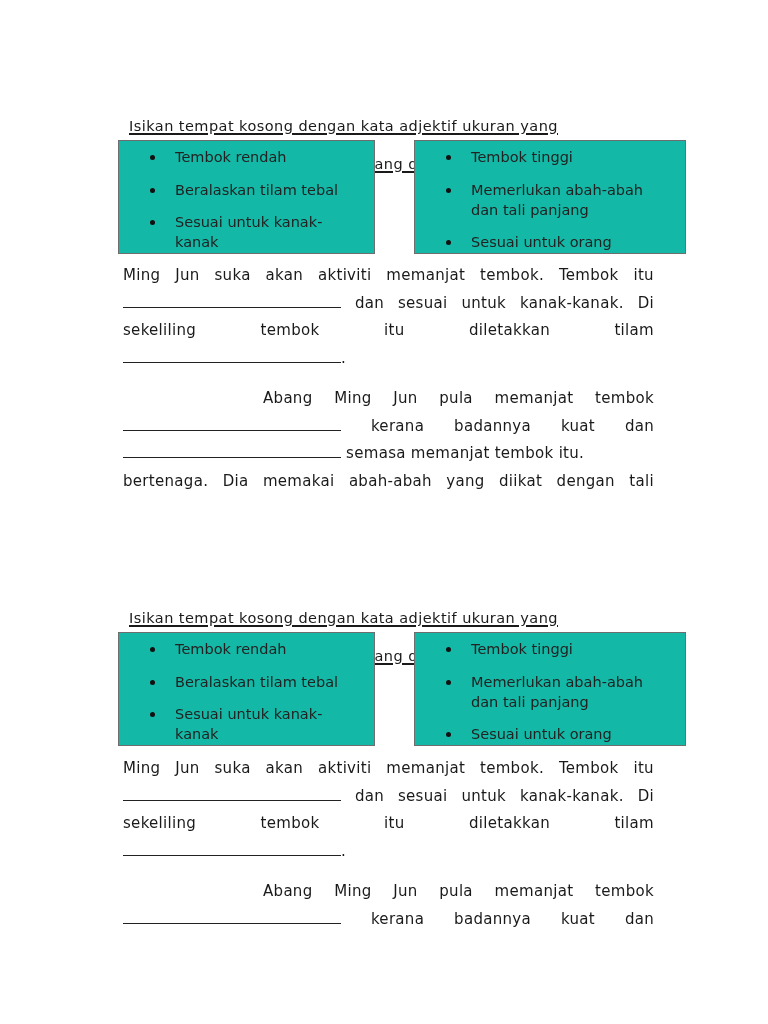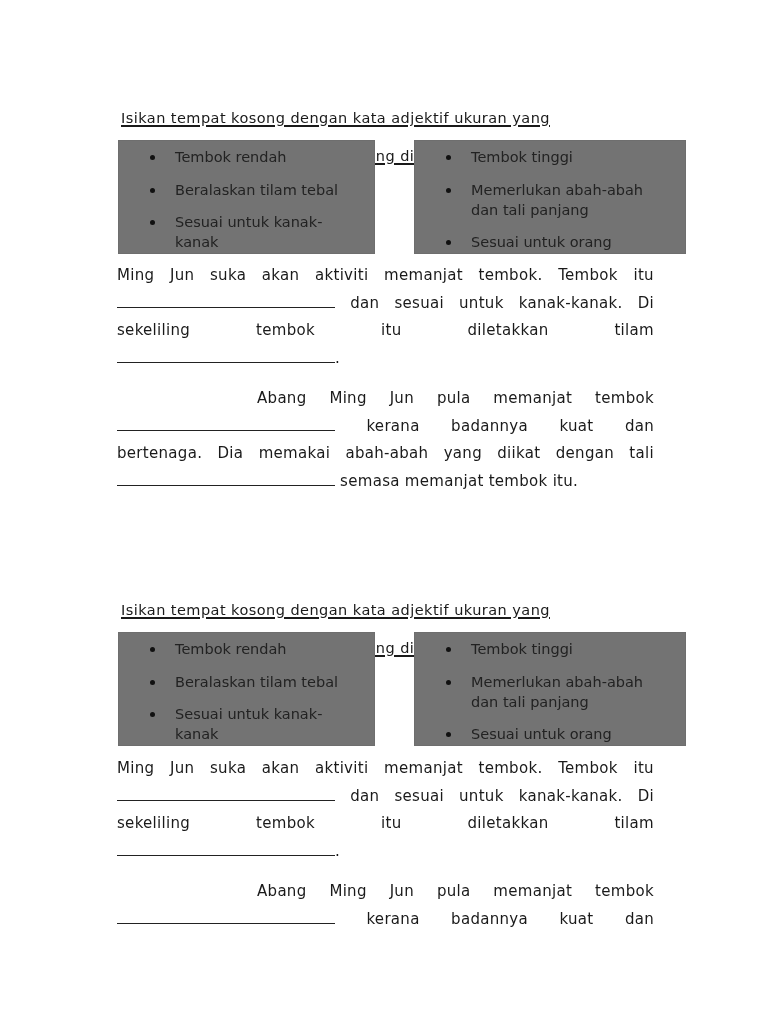--- a/index.html
+++ b/index.html
@@ -3,42 +3,42 @@
 <meta charset="utf-8">
 <style>
   html, body { margin: 0; padding: 0; background: #ffffff; }
   body {
     width: 768px; height: 1024px; position: relative; overflow: hidden;
     font-family: "DejaVu Sans", sans-serif; color: #1a1a1a;
   }
   .section { position: absolute; left: 117px; width: 537px; }
   .instr {
     font-size: 14.5px; line-height: 19px; text-decoration: underline;
-    text-decoration-thickness: 1.5px; text-underline-offset: 2px; margin: 4px;
+    text-decoration-thickness: 1.5px; text-underline-offset: 2px; margin: 12px;
     letter-spacing: 0.45px; white-space: pre-line;
   }
   .boxes { position: absolute; left: 1px; width: 550px; height: 116px; }
   .box {
     position: absolute; top: 0; height: 114px; border: 1px solid #6e6e6e;
-    box-sizing: border-box; background: #737373;
+    box-sizing: border-box; background: #14b8a6;
   }
   .box.left { left: 0; width: 257px; }
   .box.right { left: 296px; width: 272px; }
   .box ul { list-style: none; margin: 0; padding: 0; position: absolute; left: 0; top: 6px; }
   .box li {
     position: relative; font-size: 14.5px; line-height: 20px;
     padding-left: 56px; margin-bottom: 12.5px; color: #222;
   }
   .box li .bullet {
     position: absolute; left: 31px; top: 8px; width: 5px; height: 5px; border-radius: 50%;
     background: #111;
   }
   .box li .txt { display: block; width: 180px; }
   .para { font-size: 15px; line-height: 27.6px; margin: 0; text-align: justify; letter-spacing: 0.3px; }
-  .line { display: block; position: relative; height: 27.6px; }
+  .line { display: block; position: relative; height: 27.6px; margin-left: 6px; }
   .blank {
     display: inline-block; width: 218px; border-bottom: 1px solid #222;
     height: 16px; vertical-align: baseline;
   }
   .row-flex { display: flex; align-items: baseline; justify-content: space-between; }
 </style>
 </head>
 <body>
 
 <div class="section" style="top:86px;">
@@ -130,35 +130,35 @@
       <span>pula</span>
       <span>memanjat</span>
       <span>tembok</span>
     </div>
     <div class="line row-flex">
       <span class="blank"></span>
       <span>kerana</span>
       <span>badannya</span>
       <span>kuat</span>
       <span>dan</span>
+    </div>
+    <div class="line">
+      <span class="blank"></span>
+      <span>semasa memanjat tembok itu.</span>
     </div>
     <div class="line row-flex">
       <span>bertenaga.</span>
       <span>Dia</span>
       <span>memakai</span>
       <span>abah-abah</span>
       <span>yang</span>
       <span>diikat</span>
       <span>dengan</span>
       <span>tali</span>
     </div>
-    <div class="line">
-      <span class="blank"></span>
-      <span>semasa memanjat tembok itu.</span>
-    </div>
   </div>
 </div>
 
 <div class="section" style="top:509px;">
 
   <div class="para">
   </div>
 </div>
 
 <div class="section" style="top:578px;">

